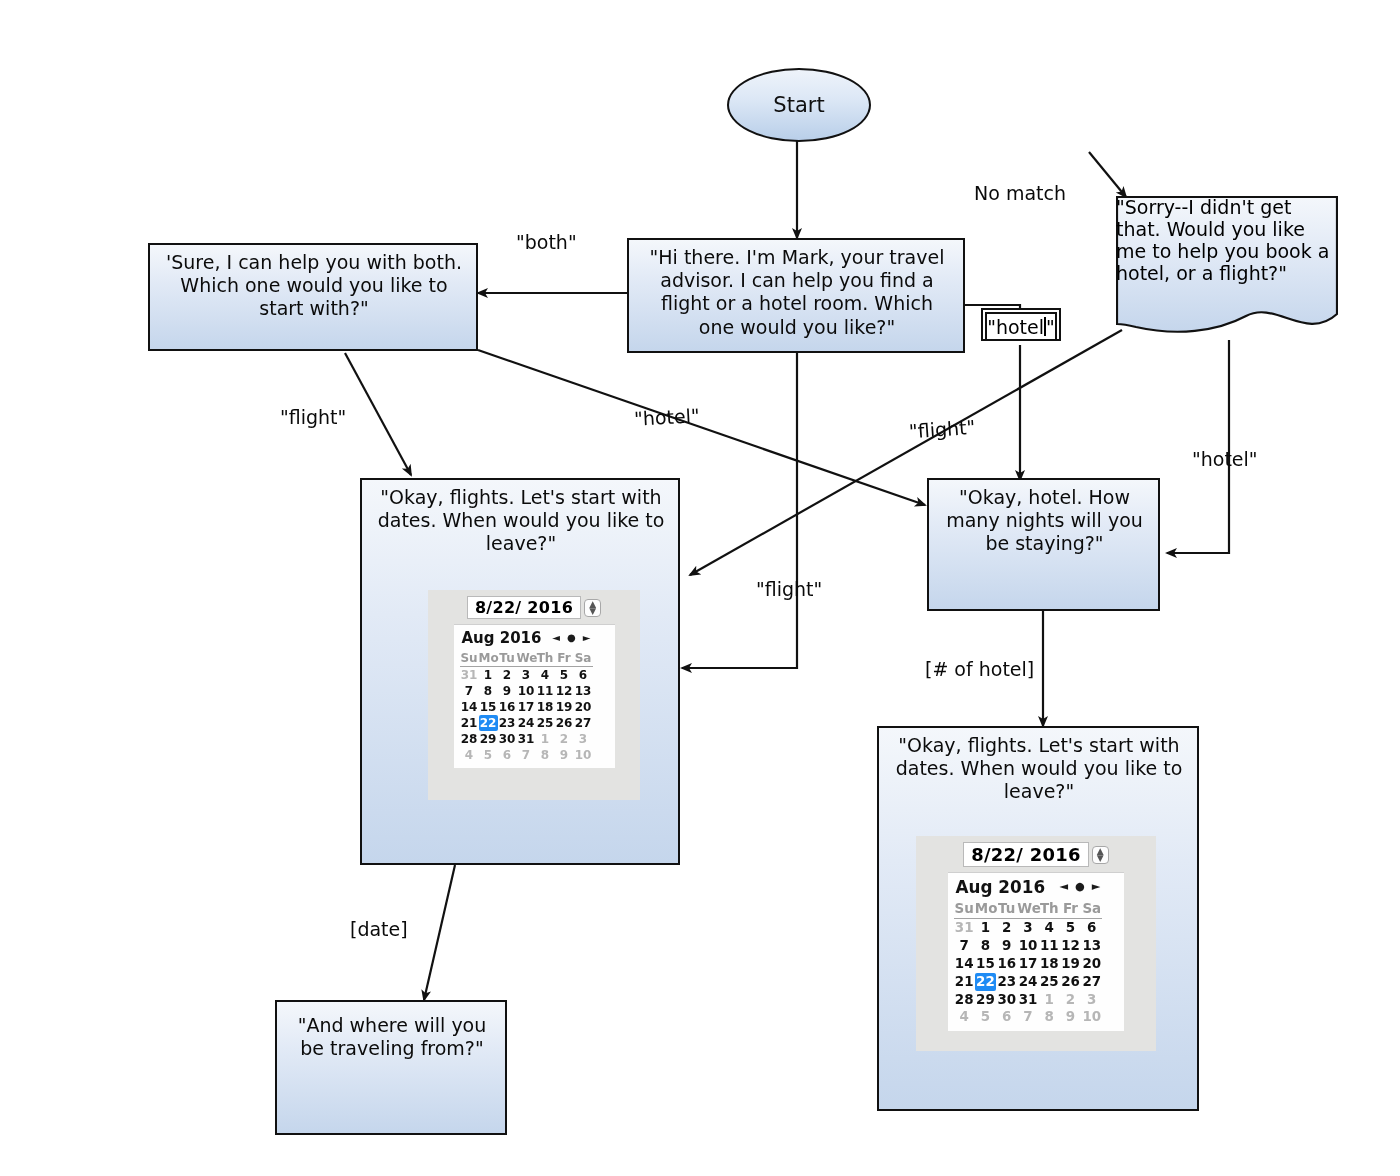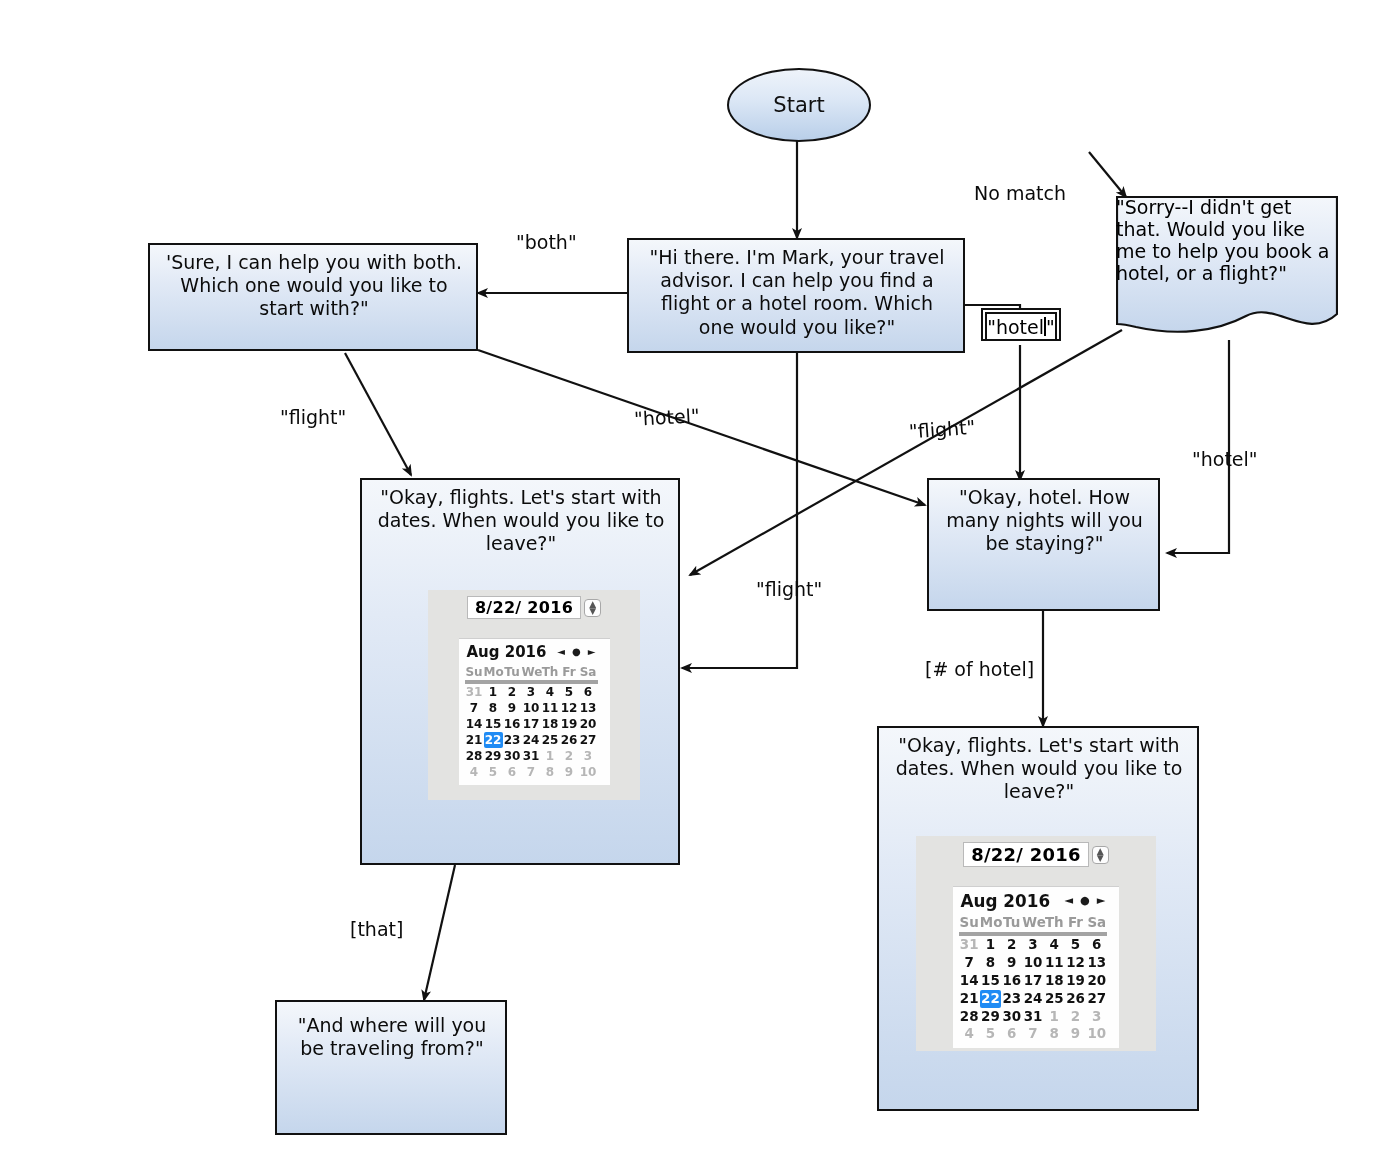--- a/index.html
+++ b/index.html
@@ -28,29 +28,29 @@
 
   
   .datepicker{position:absolute;background:#e3e3e1;box-sizing:border-box;
               display:flex;flex-direction:column;align-items:center;}
   .dp-field{display:flex;align-items:center;gap:3px;margin-top:6px;}
   .dp-input{background:#fff;border:1px solid #b9b9b9;font-size:16px;color:#000;
             font-weight:600;padding:1px 7px;letter-spacing:.3px;}
   .stepper{width:15px;border:1px solid #a8a8a8;border-radius:4px;background:#fdfdfd;
            display:flex;flex-direction:column;align-items:center;justify-content:center;
            line-height:7px;font-size:9px;color:#555;padding:1px 0;}
-  .cal{background:#fefefe;border-top:1px solid #cfcfcf;margin-top:19px;padding:3px 12px 5px 6px;}
+  .cal{background:#fefefe;border-top:1px solid #cfcfcf;margin-top:5px;padding:3px 22px 5px 6px;}
   .cal-head{display:flex;align-items:center;justify-content:space-between;padding:1px 2px 3px 2px;}
   .cal-title{font-size:15px;font-weight:bold;color:#111;}
   .cal-nav{display:flex;align-items:center;gap:7px;color:#1b1b1b;font-size:10px;}
   .cal-nav span{line-height:1;}
   .cal-grid{display:grid;grid-template-columns:repeat(7,1fr);}
   .cal-grid div{font-size:12px;text-align:center;width:19px;height:16px;line-height:16px;
                 font-weight:bold;color:#111;}
-  .cal-dow{color:#9a9a9a !important;border-bottom:4px solid #a3a3a3;}
+  .cal-dow{color:#9a9a9a !important;border-bottom:1px solid #a3a3a3;}
   .cal-out{color:#b6b6b6 !important;}
   .cal-sel{background:#1f8bf4;color:#fff !important;border-radius:2px;}
 </style>
 </head>
 <body>
 
 <div id="stage">
 
   <svg class="edges" viewBox="0 0 1400 1176">
     <defs>
@@ -267,15 +267,15 @@
   </div>
 
   <div class="edge-label" style="left:974px;top:182px;">No match</div>
   <div class="edge-label" style="left:516px;top:231px;">"both"</div>
   <div class="edge-label" style="left:280px;top:406px;">"flight"</div>
   <div class="edge-label" style="left:634px;top:406px;transform:rotate(-3deg);">"hotel"</div>
   <div class="edge-label" style="left:909px;top:418px;transform:rotate(-4deg);">"flight"</div>
   <div class="edge-label" style="left:756px;top:578px;">"flight"</div>
   <div class="edge-label" style="left:1192px;top:448px;">"hotel"</div>
   <div class="edge-label" style="left:925px;top:658px;">[# of hotel]</div>
-  <div class="edge-label" style="left:350px;top:918px;">[that]</div>
+  <div class="edge-label" style="left:350px;top:918px;">[date]</div>
 
 </div>
 
 </body></html>

